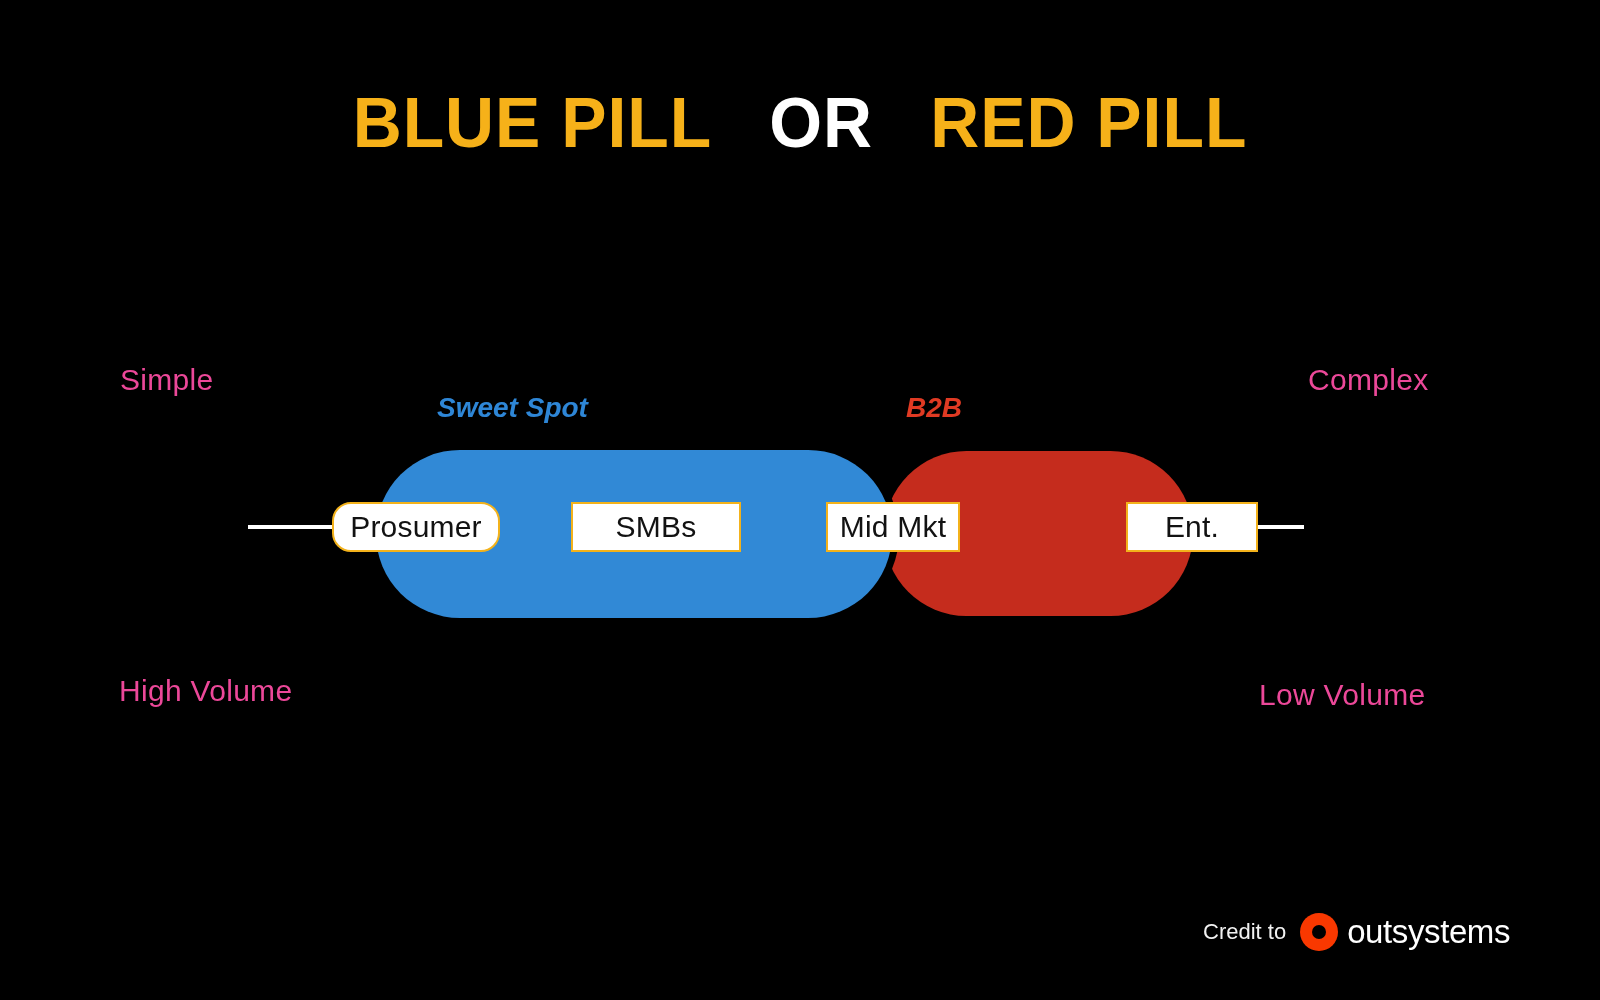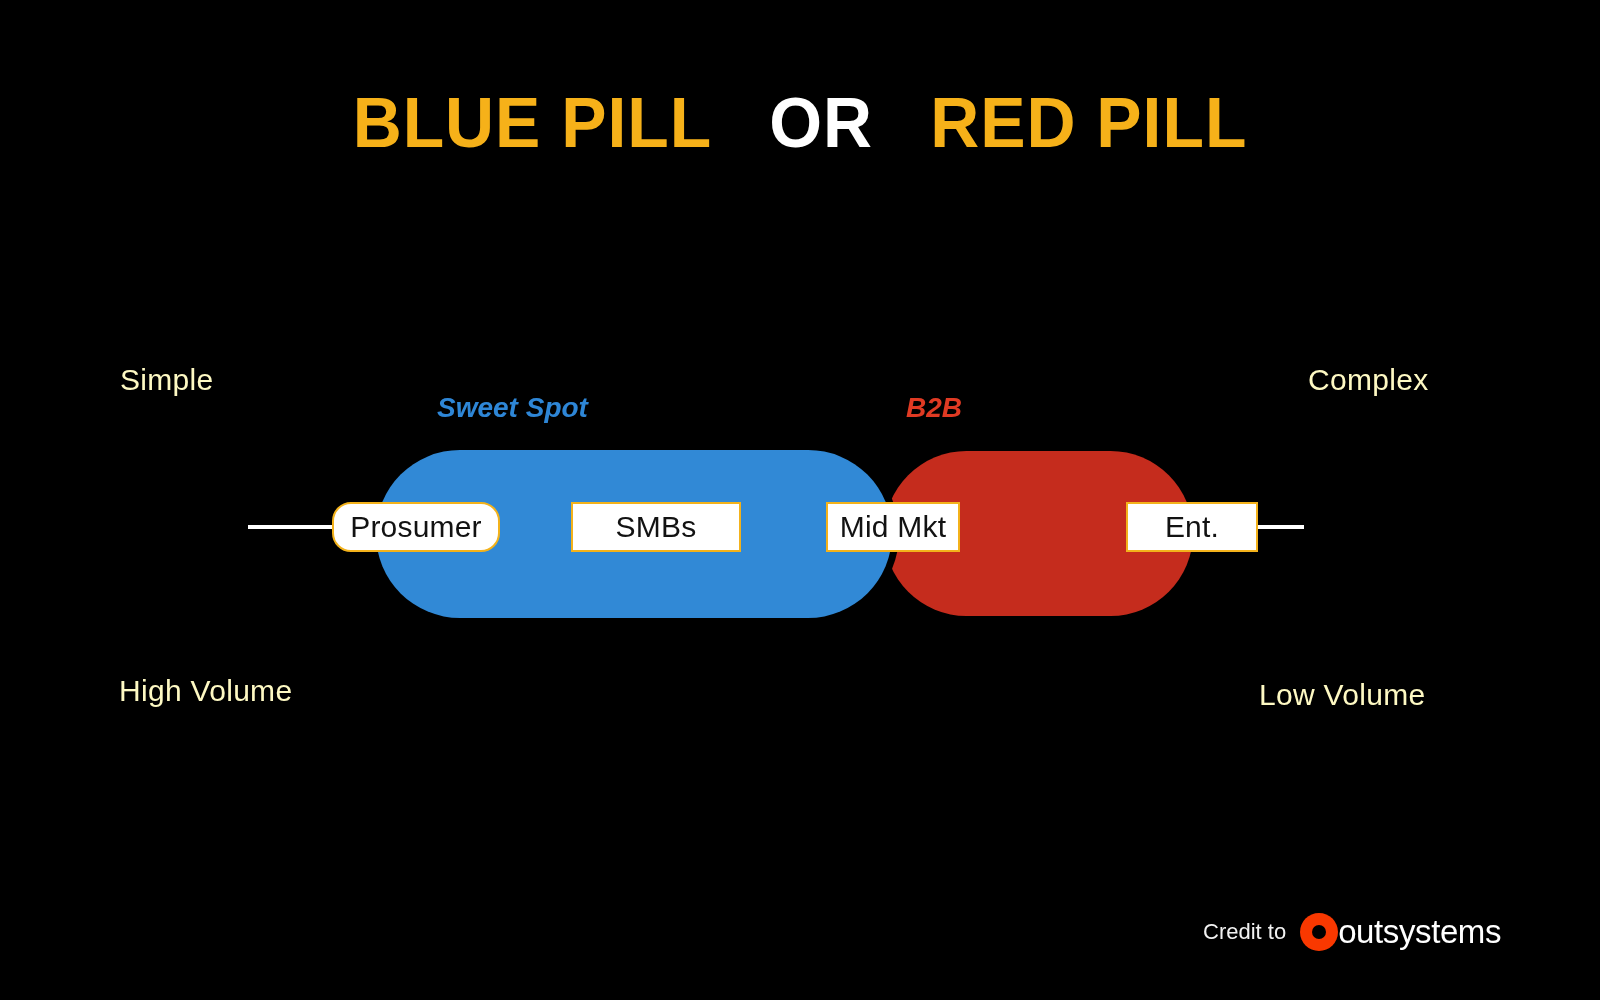--- a/index.html
+++ b/index.html
@@ -31,21 +31,21 @@
     transform: scaleX(0.97);
   }
   .title span { display: inline-block; }
   .title .gold  { color: #F6B119; }
   .title .white { color: #FFFFFF; }
   .title .sp { display: inline-block; width: 18px; }
 
   
   .axis-label {
     position: absolute;
-    color: #fef9c3;
+    color: #ec4899;
     font-size: 30px;
     font-weight: 400;
     letter-spacing: 0.3px;
     white-space: nowrap;
   }
   #lbl-simple      { left: 120px;  top: 363px; }
   #lbl-complex     { left: 1308px; top: 363px; text-align: center; }
   #lbl-high-volume { left: 119px;  top: 674px; }
   #lbl-low-volume  { left: 1259px; top: 678px; }
 
@@ -127,20 +127,21 @@
     z-index: 6;
   }
   .credit-text {
     color: #F2F2F2;
     font-size: 22px;
     white-space: nowrap;
   }
   .logo {
     display: flex;
     align-items: center;
+    gap: 9px;
   }
   .logo-mark {
     width: 38px;
     height: 38px;
     border-radius: 50%;
     background: #F93800;
     position: relative;
   }
   .logo-mark::after {
     content: "";

